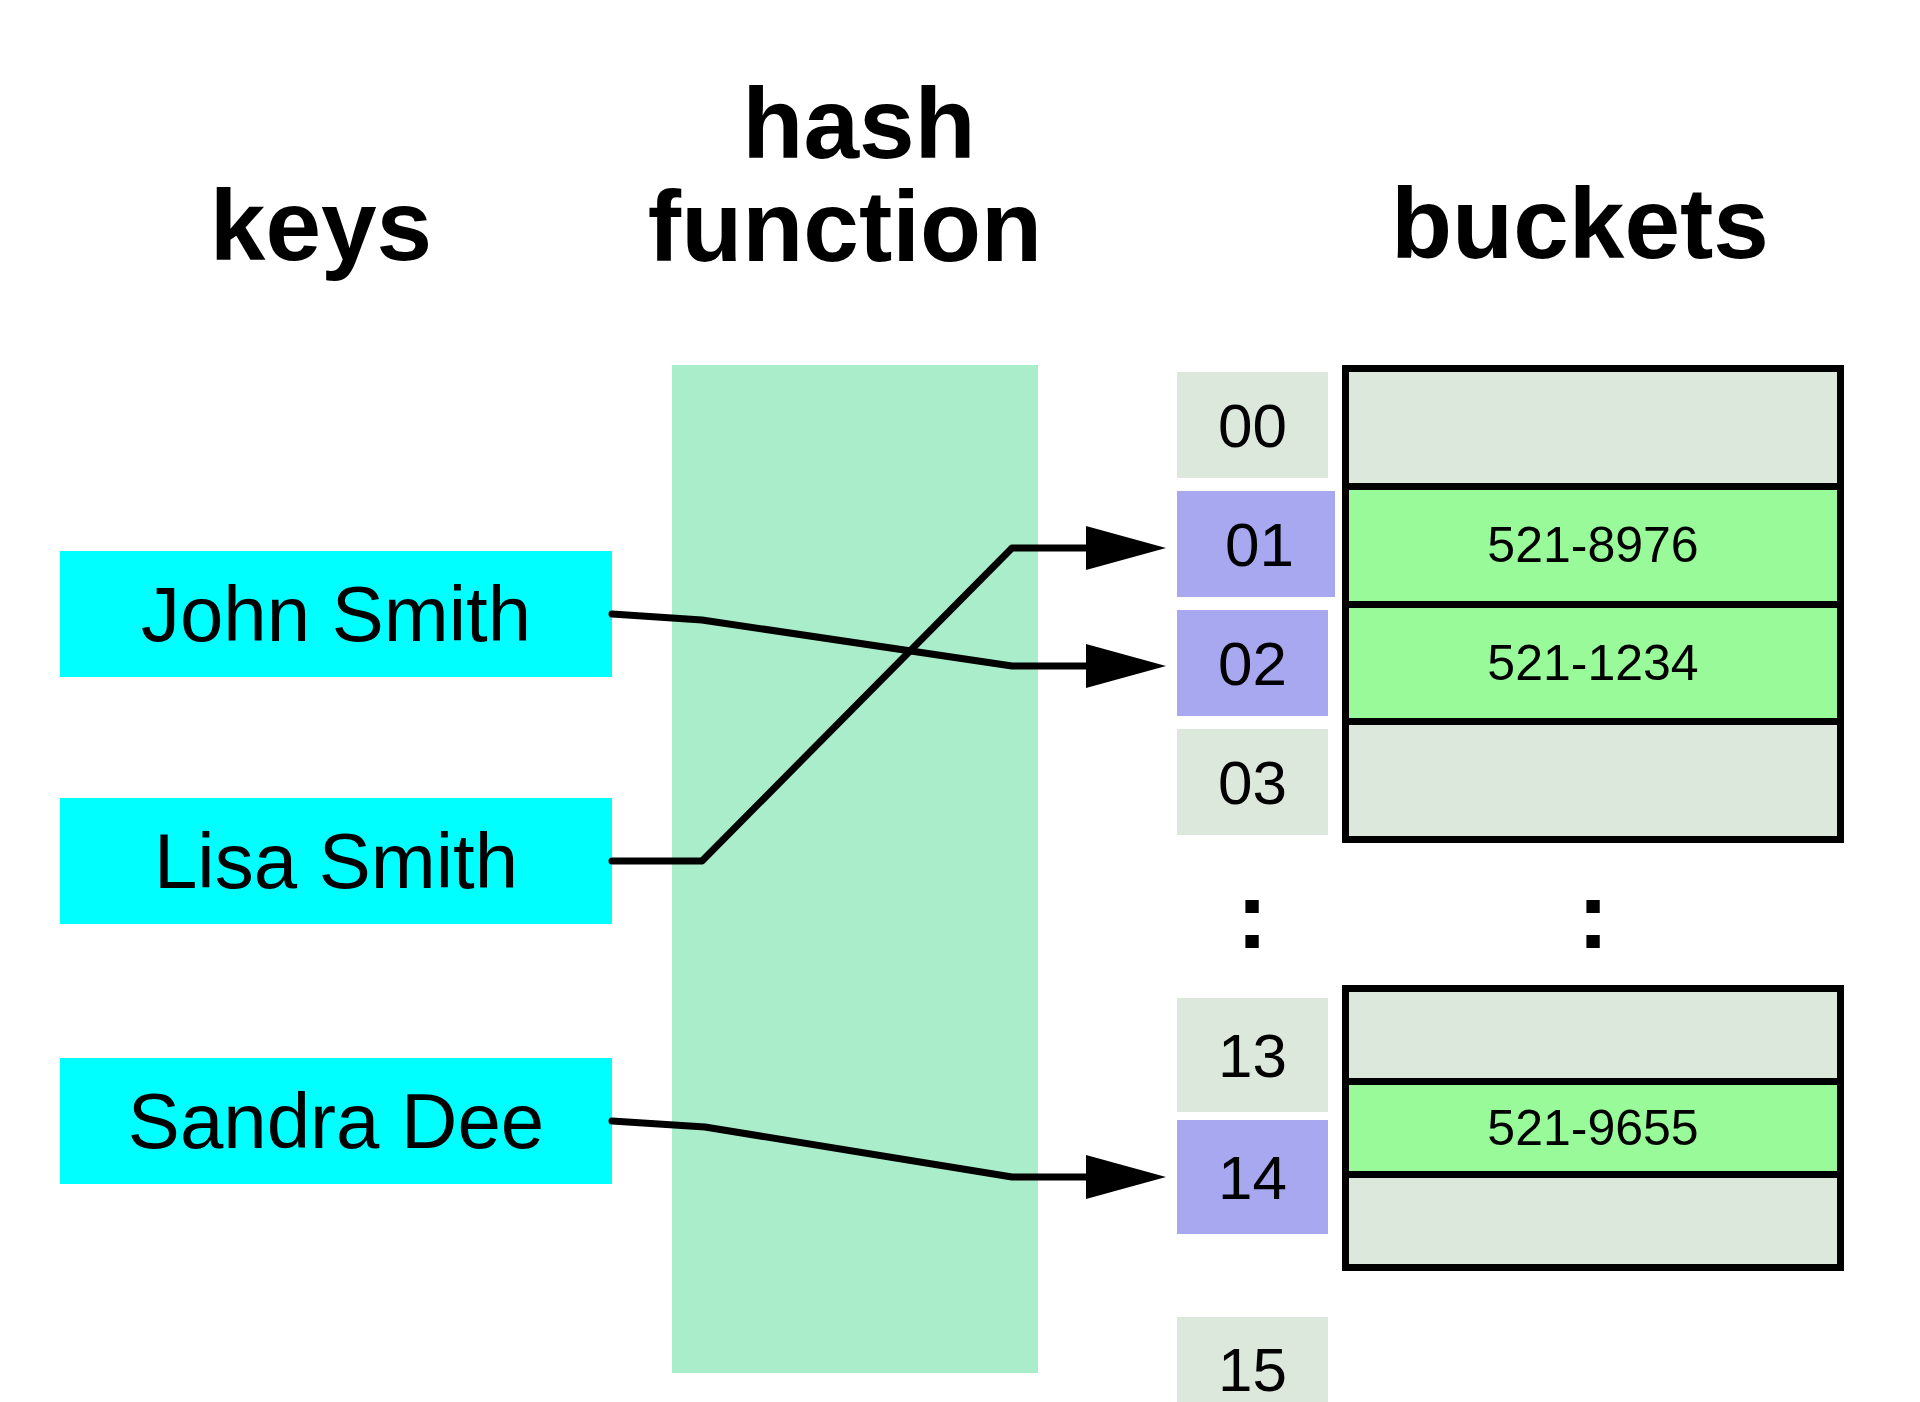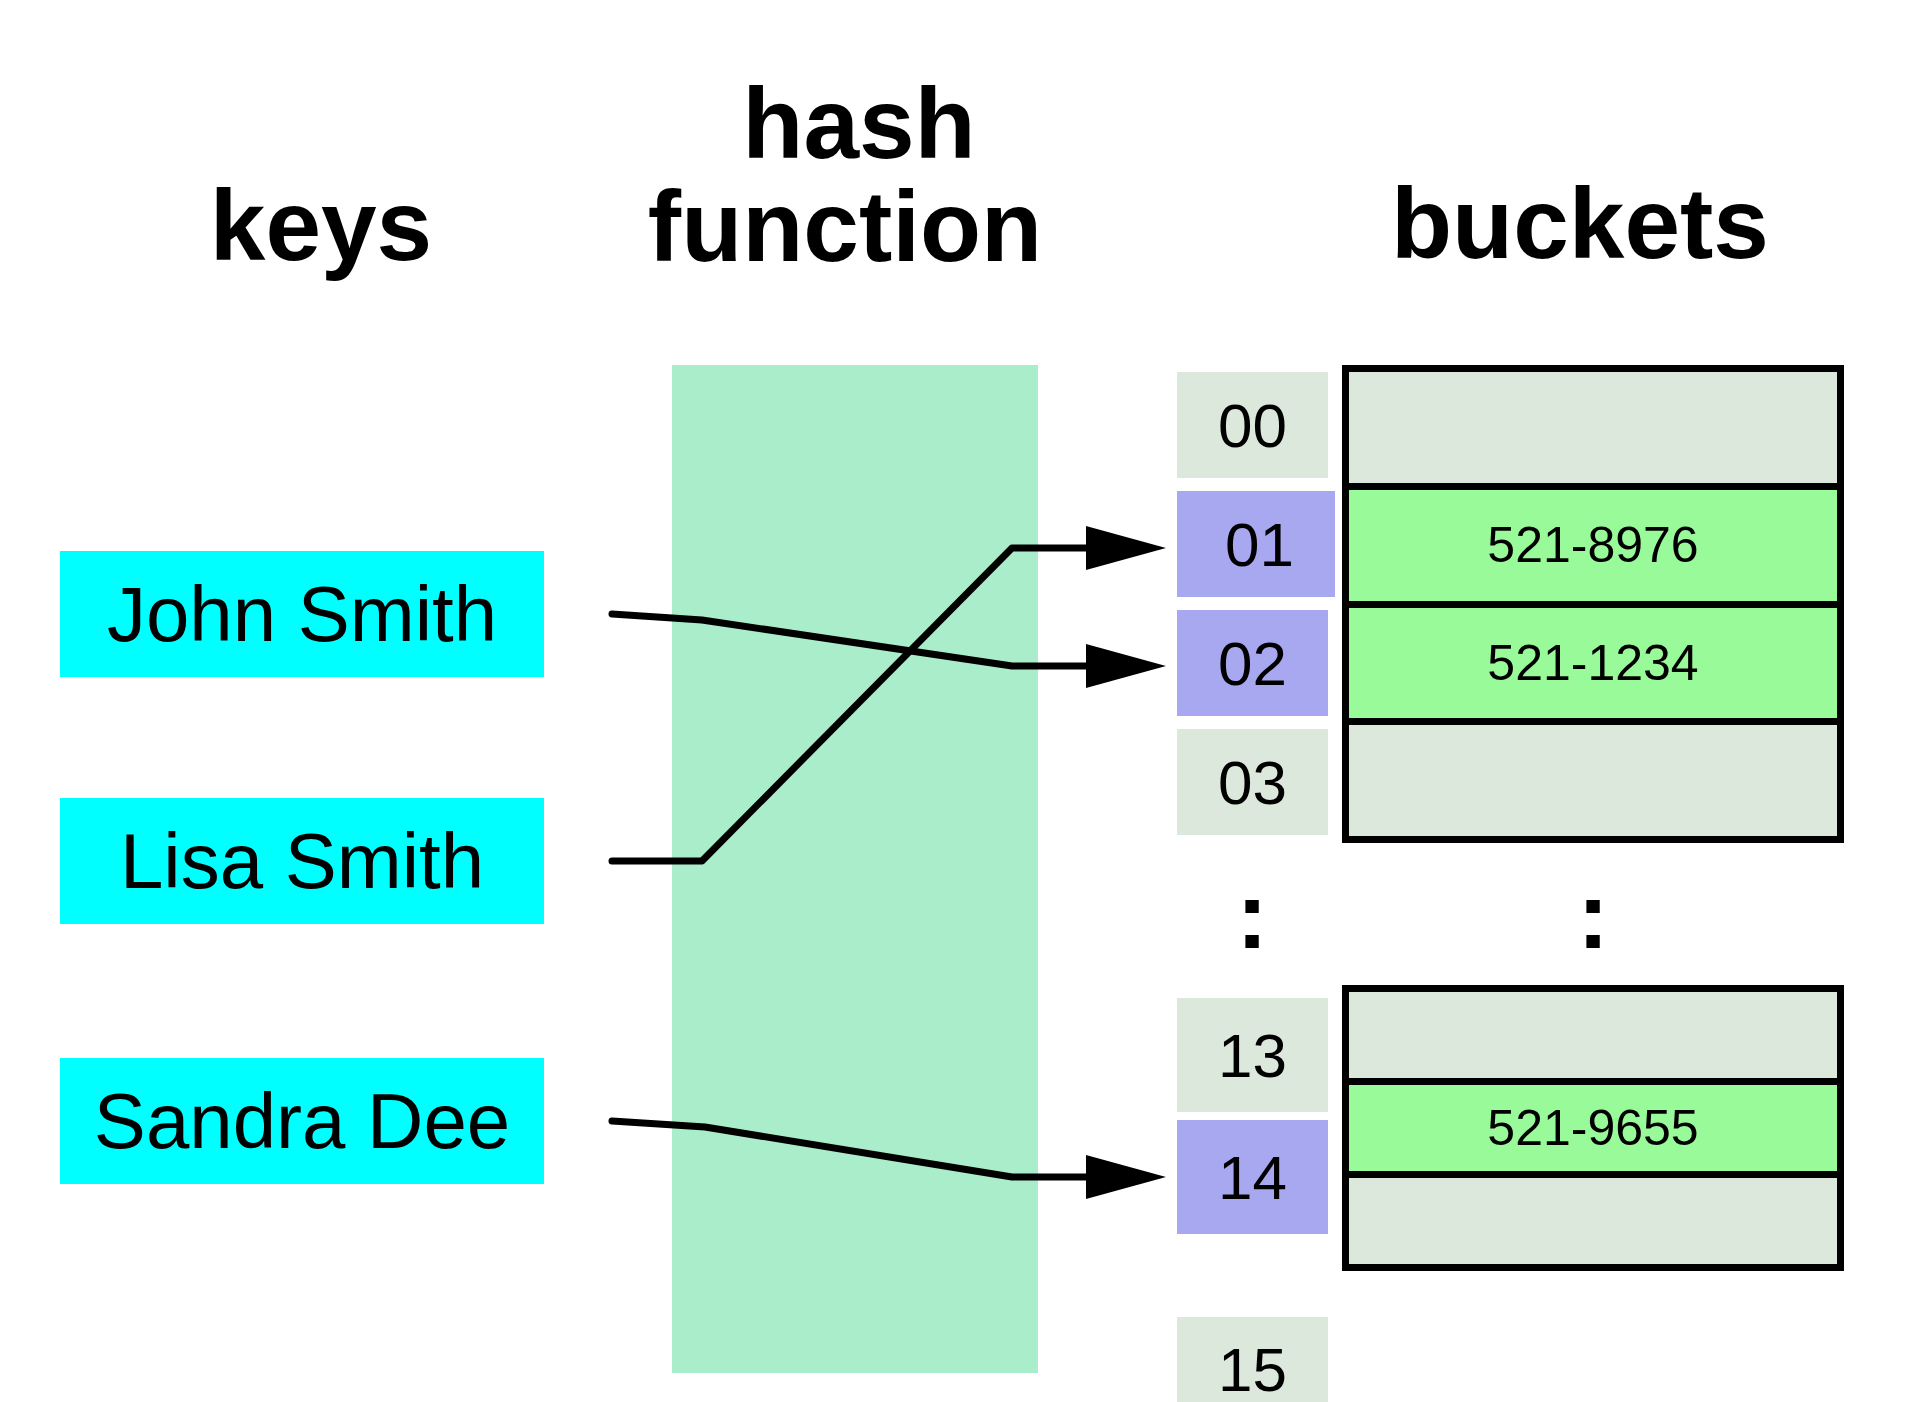--- a/index.html
+++ b/index.html
@@ -15,21 +15,21 @@
   }
   .hdr-keys{left:321px;top:225px;}
   .hdr-hash1{left:845px;top:123px;margin-left:14px;}
   .hdr-hash2{left:845px;top:226px;}
   .hdr-buckets{left:1580px;top:223px;}
   .band{
     position:absolute;left:672px;top:365px;width:366px;height:1008px;
     background:var(--c-hash-band,#aaedcb);
   }
   .keybox{
-    position:absolute;left:60px;width:484px;height:126px;
+    position:absolute;left:60px;width:552px;height:126px;
     background:var(--c-key-box,#0ff);
     display:flex;align-items:center;justify-content:center;
     font-size:78px;white-space:nowrap;
   }
   .keybox.k0{top:551px;}
   .keybox.k1{top:798px;}
   .keybox.k2{top:1058px;}
   .arrows{position:absolute;left:0;top:0;pointer-events:none;}
   .arrows path{fill:none;stroke:var(--c-line,#000);stroke-width:7;stroke-linecap:round;stroke-linejoin:round;}
   .arrows polygon{fill:var(--c-line,#000);stroke:none;}

